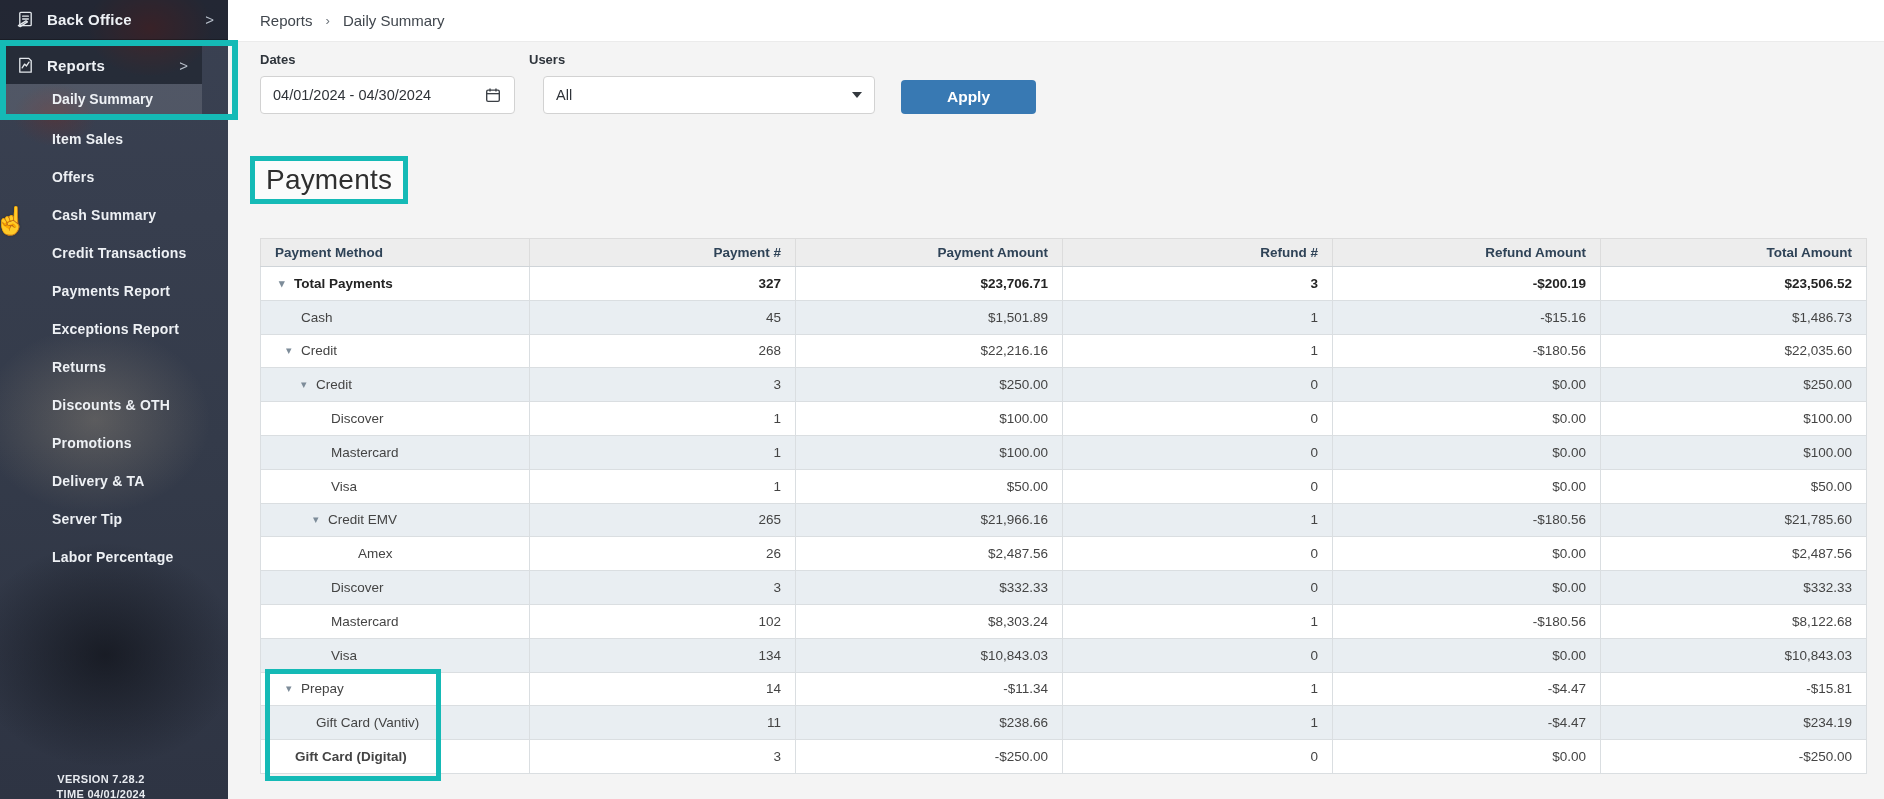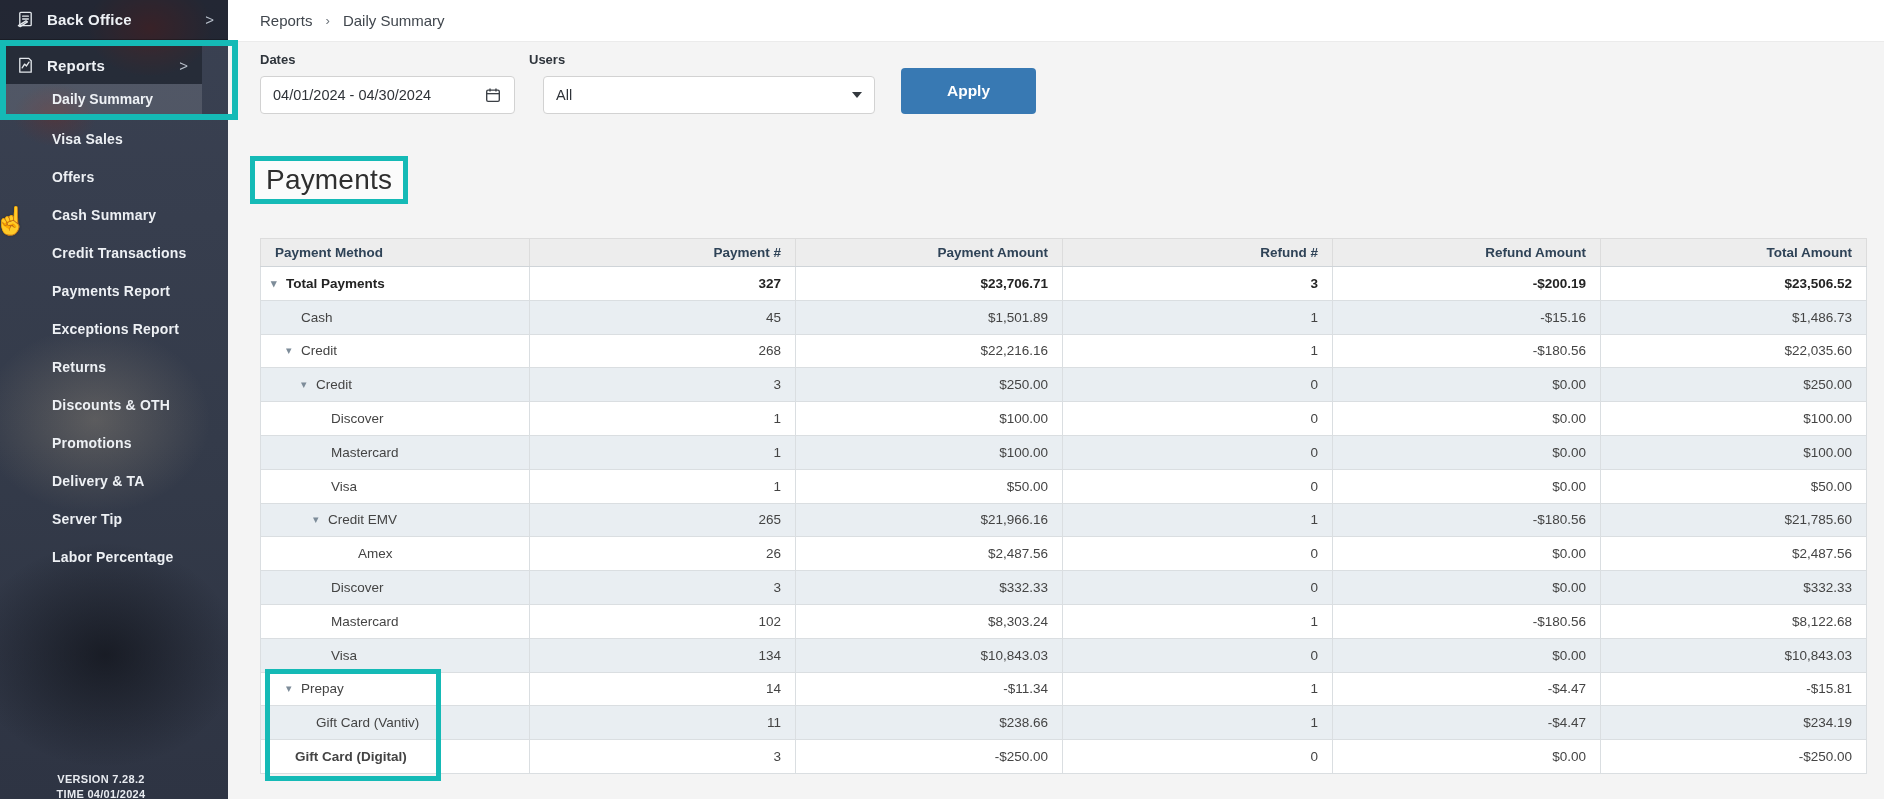--- a/index.html
+++ b/index.html
@@ -67,21 +67,21 @@
   .date-control{width:255px;}
   .date-control .cal{margin-left:auto;}
   .cal svg{display:block;width:18px;height:18px;stroke:#3a3f45;fill:none;stroke-width:1.5;}
   .users-control{width:332px;margin-left:14px;}
   .users-group{margin-left:14px;}
   .caret-down{
     margin-left:auto;width:0;height:0;border-left:5px solid transparent;
     border-right:5px solid transparent;border-top:6px solid #33383e;
   }
   .apply-btn{
-    margin-left:26px;width:135px;height:46px;border:none;border-radius:4px;
+    margin-left:26px;width:135px;height:34px;border:none;border-radius:4px;
     background:#3879b3;color:#fff;font-size:15.5px;font-weight:700;
     font-family:"Liberation Sans",sans-serif;cursor:pointer;
   }
   .heading-wrap{position:absolute;left:250px;top:156px;padding:3px 11px;}
   .page-title{margin:0;font-size:28px;font-weight:400;color:#2f2f2f;letter-spacing:.2px;white-space:nowrap;}
   
   .table-wrap{position:absolute;left:260px;top:238px;width:1606px;}
   table.pay{border-collapse:collapse;table-layout:fixed;width:1606px;background:#fff;}
   table.pay th{
     height:28px;background:#ededed;font-size:13.5px;font-weight:700;color:#2f4357;
@@ -127,21 +127,21 @@
             <polyline points="6.5,12.5 9,8.5 11,10.5 13.7,6.5"></polyline>
           </svg>
       </span>
       <span class="lbl">Reports</span>
       <span class="chev">&gt;</span>
     </div>
 
     <div class="strip-daily">Daily Summary</div>
 
     <nav class="side-links" id="side-links">
-        <div class="side-link">Visa Sales</div>
+        <div class="side-link">Item Sales</div>
         <div class="side-link">Offers</div>
         <div class="side-link">Cash Summary</div>
         <div class="side-link">Credit Transactions</div>
         <div class="side-link">Payments Report</div>
         <div class="side-link">Exceptions Report</div>
         <div class="side-link">Returns</div>
         <div class="side-link">Discounts &amp; OTH</div>
         <div class="side-link">Promotions</div>
         <div class="side-link">Delivery &amp; TA</div>
         <div class="side-link">Server Tip</div>
@@ -206,21 +206,21 @@
             <th class="first">Payment Method</th>
             <th>Payment #</th>
             <th>Payment Amount</th>
             <th>Refund #</th>
             <th>Refund Amount</th>
             <th>Total Amount</th>
           </tr>
         </thead>
       <tbody id="pay-body">
           <tr class="boldrow ">
-            <td class="first" style="padding-left: 10px;"><span class="tri clickable">▾</span><span>Total Payments</span></td>
+            <td class="first" style="padding-left: 18px;"><span class="tri clickable">▾</span><span>Total Payments</span></td>
             <td>327</td>
             <td>$23,706.71</td>
             <td>3</td>
             <td>-$200.19</td>
             <td>$23,506.52</td>
           </tr>
           <tr class="alt ">
             <td class="first" style="padding-left: 25px;"><span class="tri"></span><span>Cash</span></td>
             <td>45</td>
             <td>$1,501.89</td>

